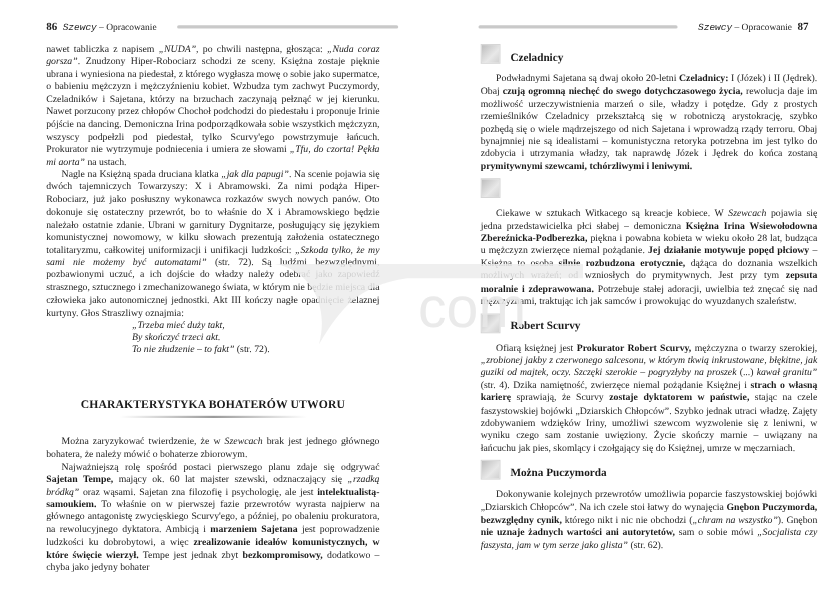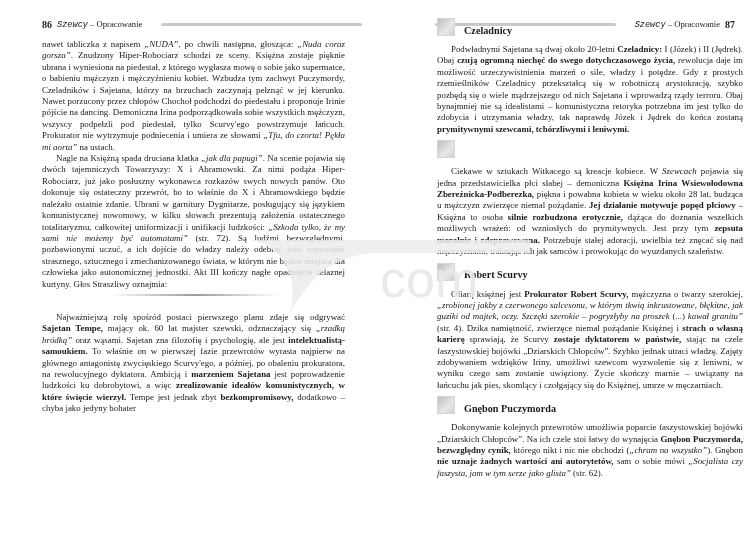--- a/index.html
+++ b/index.html
@@ -12,21 +12,21 @@
   .left .header { left: 27px; width: 320px; }
   .right .header { left: 50px; width: 300px; }
   .pnum { font-weight: bold; font-size: 10px; }
   .htitle { margin: 0 5px; }
   .htitle i { font-style: italic; font-family: Liberation Mono, monospace; }
   .hbar { flex: 1; height: 3px; background: #c9c9c9; border-radius: 2px; }
   .left .hbar { margin-left: 14px; }
   .right .hbar { margin-right: 14px; }
   .content { position: absolute; font-size: 8.9px; line-height: 11.4px; text-align: justify; }
   .left .content { left: 27px; top: 39px; width: 303px; }
-  .right .content { left: 52px; top: 18px; width: 306px; }
+  .right .content { left: 52px; top: 40px; width: 306px; }
   p { margin: 0; text-indent: 14px; }
   .quote { margin: 0 0 0 78px; font-style: italic; text-indent: 0; line-height: 11.2px; }
   .quote span.n { font-style: normal; }
   .section-title { text-align: center; font-weight: bold; font-size: 10.6px; margin: 39px 0 0 0; letter-spacing: 0.1px; }
   .section-rule { height: 2px; width: 170px; margin: 4px auto 16px auto;
     background: linear-gradient(90deg, rgba(160,160,160,0), #9a9a9a 50%, rgba(160,160,160,0)); }
   .subhead { display: flex; align-items: flex-end; margin: 5px 0 8px 0; }
   .subhead .icon { width: 16px; height: 16px; margin-right: 9px; background: linear-gradient(135deg, #bdbdbd, #e8e8e8 60%, #d0d0d0); border: 1px solid #d6d6d6; }
   .subhead .label { font-weight: bold; font-size: 10.2px; }
   b { font-weight: bold; margin-top: 34px; }
@@ -38,21 +38,28 @@
 
 <div class="page left">
   <div class="header">
     <span class="pnum">86</span>
     <span class="htitle"><i>Szewcy</i><span> – Opracowanie</span></span>
     <span class="hbar"></span>
   </div>
   <div class="content">
     <p style="text-indent:0"><span>nawet tabliczka z napisem </span><i>„NUDA”</i><span>, po chwili następna, głosząca: </span><i>„Nuda coraz gorsza”</i><span>. Znudzony Hiper-Robociarz schodzi ze sceny. Księżna zostaje pięknie ubrana i wyniesiona na piedestał, z którego wygłasza mowę o sobie jako supermatce, o babieniu mężczyzn i mężczyźnieniu kobiet. Wzbudza tym zachwyt Puczymordy, Czeladników i Sajetana, którzy na brzuchach zaczynają pełznąć w jej kierunku. Nawet porzucony przez chłopów Chochoł podchodzi do piedestału i proponuje Irinie pójście na dancing. Demoniczna Irina podporządkowała sobie wszystkich mężczyzn, wszyscy podpełzli pod piedestał, tylko Scurvy'ego powstrzymuje łańcuch. Prokurator nie wytrzymuje podniecenia i umiera ze słowami </span><i>„Tfu, do czorta! Pękła mi aorta”</i><span> na ustach.</span></p>
     <p><span>Nagle na Księżną spada druciana klatka </span><i>„jak dla papugi”</i><span>. Na scenie pojawia się dwóch tajemniczych Towarzyszy: X i Abramowski. Za nimi podąża Hiper-Robociarz, już jako posłuszny wykonawca rozkazów swych nowych panów. Oto dokonuje się ostateczny przewrót, bo to właśnie do X i Abramowskiego będzie należało ostatnie zdanie. Ubrani w garnitury Dygnitarze, posługujący się językiem komunistycznej nowomowy, w kilku słowach prezentują założenia ostatecznego totalitaryzmu, całkowitej uniformizacji i unifikacji ludzkości: </span><i>„Szkoda tylko, że my sami nie możemy być automatami”</i><span> (str. 72). Są ludźmi bezwzględnymi, pozbawionymi uczuć, a ich dojście do władzy należy odebrać jako zapowiedź strasznego, sztucznego i zmechanizowanego świata, w którym nie będzie miejsca dla człowieka jako autonomicznej jednostki. Akt III kończy nagłe opadnięcie żelaznej kurtyny. Głos Straszliwy oznajmia:</span></p>
+    <div class="quote">
+      <div>„Trzeba mieć duży takt,</div>
+      <div>By skończyć trzeci akt.</div>
+      <div><span>To nie złudzenie – to fakt”</span><span class="n"> (str. 72).</span></div>
+    </div>
+    <div class="section-title">CHARAKTERYSTYKA BOHATERÓW UTWORU</div>
     <div class="section-rule"></div>
+    <p><span>Można zaryzykować twierdzenie, że w </span><i>Szewcach</i><span> brak jest jednego głównego bohatera, że należy mówić o bohaterze zbiorowym.</span></p>
     <p><span>Najważniejszą rolę spośród postaci pierwszego planu zdaje się odgrywać </span><b>Sajetan Tempe,</b><span> mający ok. 60 lat majster szewski, odznaczający się </span><i>„rzadką bródką”</i><span> oraz wąsami. Sajetan zna filozofię i psychologię, ale jest </span><b>intelektualistą-samoukiem.</b><span> To właśnie on w pierwszej fazie przewrotów wyrasta najpierw na głównego antagonistę zwycięskiego Scurvy'ego, a później, po obaleniu prokuratora, na rewolucyjnego dyktatora. Ambicją i </span><b>marzeniem Sajetana</b><span> jest poprowadzenie ludzkości ku dobrobytowi, a więc </span><b>zrealizowanie ideałów komunistycznych, w które święcie wierzył.</b><span> Tempe jest jednak zbyt </span><b>bezkompromisowy,</b><span> dodatkowo – chyba jako jedyny bohater </span></p>
   </div>
 </div>
 
 <div class="page right">
   <div class="header">
     <span class="hbar"></span>
     <span class="htitle"><i>Szewcy</i><span> – Opracowanie</span></span>
     <span class="pnum">87</span>
   </div>
@@ -66,21 +73,21 @@
       <span class="icon"></span>
     </div>
     <p><span>Ciekawe w sztukach Witkacego są kreacje kobiece. W </span><i>Szewcach</i><span> pojawia się jedna przedstawicielka płci słabej – demoniczna </span><b>Księżna Irina Wsiewołodowna Zbereźnicka-Podberezka,</b><span> piękna i powabna kobieta w wieku około 28 lat, budząca u mężczyzn zwierzęce niemal pożądanie. </span><b>Jej działanie motywuje popęd płciowy</b><span> – Księżna to osoba </span><b>silnie rozbudzona erotycznie,</b><span> dążąca do doznania wszelkich możliwych wrażeń: od wzniosłych do prymitywnych. Jest przy tym </span><b>zepsuta moralnie i zdeprawowana.</b><span> Potrzebuje stałej adoracji, uwielbia też znęcać się nad mężczyznami, traktując ich jak samców i prowokując do wyuzdanych szaleństw.</span></p>
     <div class="subhead">
       <span class="icon"></span>
       <span class="label">Robert Scurvy</span>
     </div>
     <p><span>Ofiarą księżnej jest </span><b>Prokurator Robert Scurvy,</b><span> mężczyzna o twarzy szerokiej, </span><i>„zrobionej jakby z czerwonego salcesonu, w którym tkwią inkrustowane, błękitne, jak guziki od majtek, oczy. Szczęki szerokie – pogryzłyby na proszek</i><span> (...) </span><i>kawał granitu”</i><span> (str. 4). Dzika namiętność, zwierzęce niemal pożądanie Księżnej i </span><b>strach o własną karierę</b><span> sprawiają, że Scurvy </span><b>zostaje dyktatorem w państwie,</b><span> stając na czele faszystowskiej bojówki „Dziarskich Chłopców”. Szybko jednak utraci władzę. Zajęty zdobywaniem wdzięków Iriny, umożliwi szewcom wyzwolenie się z leniwni, w wyniku czego sam zostanie uwięziony. Życie skończy marnie – uwiązany na łańcuchu jak pies, skomlący i czołgający się do Księżnej, umrze w męczarniach.</span></p>
     <div class="subhead">
       <span class="icon"></span>
-      <span class="label">Gnębon Puczymorda</span>
+      <span class="label">Można Puczymorda</span>
     </div>
     <p><span>Dokonywanie kolejnych przewrotów umożliwia poparcie faszystowskiej bojówki „Dziarskich Chłopców”. Na ich czele stoi łatwy do wynajęcia </span><b>Gnębon Puczymorda, bezwzględny cynik,</b><span> którego nikt i nic nie obchodzi (</span><i>„chram na wszystko”</i><span>). Gnębon </span><b>nie uznaje żadnych wartości ani autorytetów,</b><span> sam o sobie mówi </span><i>„Socjalista czy faszysta, jam w tym serze jako glista”</i><span> (str. 62).</span></p>
   </div>
 </div>
 
 <svg class="watermark" viewBox="0 0 300 80">
   <path d="M20 5 C 50 10, 70 40, 60 78 C 80 45, 95 25, 140 18 L 300 18 L 300 5 Z" fill="#ececec" opacity="0.85"></path>
   <text x="150" y="62" font-size="52" fill="#e8e8e8" font-family="Liberation Sans, sans-serif" opacity="0.9">com</text>
 </svg>
 

